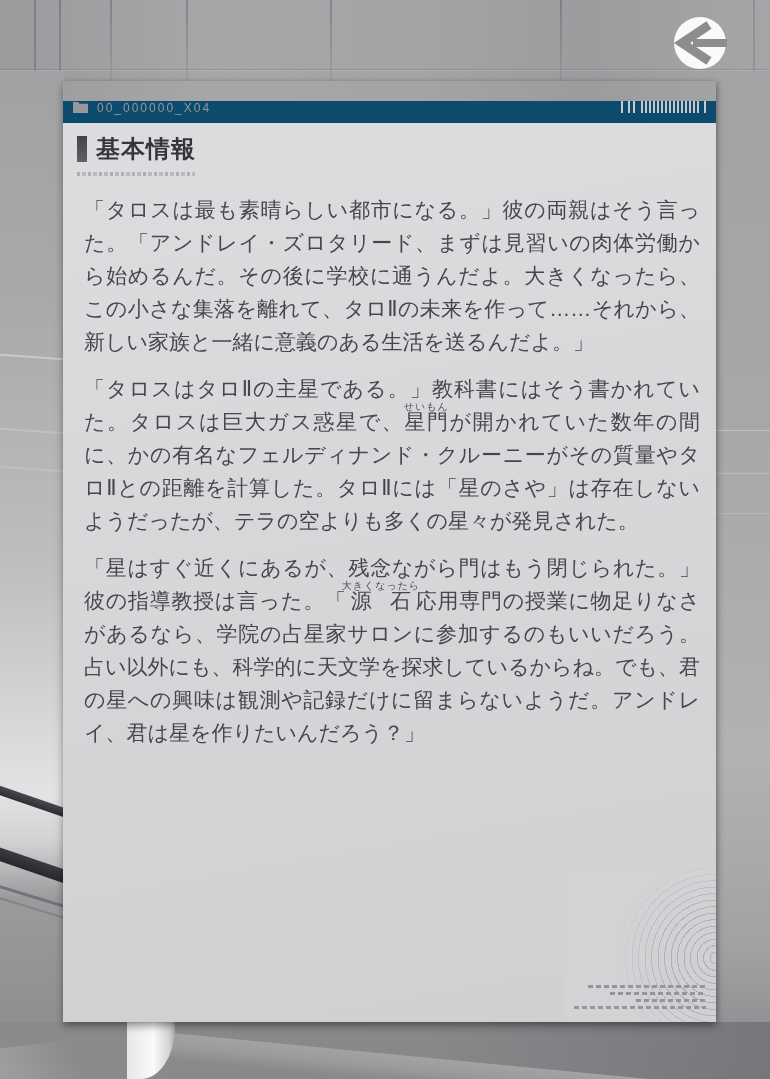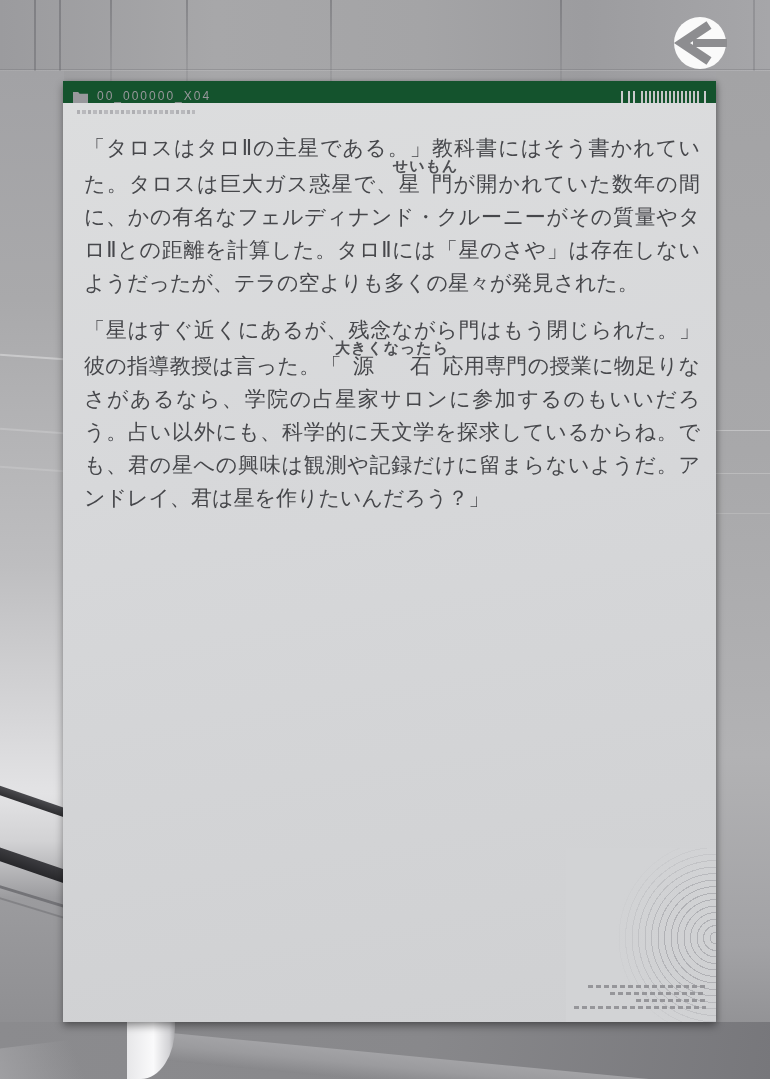--- a/index.html
+++ b/index.html
@@ -39,43 +39,43 @@
     border-bottom-right-radius:34px 52px; }
 
   
   .back-btn { position:absolute; left:673px; top:16px; width:54px; height:54px;
     border:0; background:transparent; cursor:pointer; z-index:9; }
 
   
   .card { position:absolute; left:63px; top:81px; width:653px; height:941px; z-index:5;
     box-shadow:0 4px 8px rgba(0,0,0,.38), 2px 0 4px rgba(0,0,0,.12);
     display:flex; flex-direction:column; }
-  .card-header { height:22px; flex:0 0 22px; background:#14532d;
-    display:flex; align-items:flex-end; padding:0 10px; }
+  .card-header { height:22px; flex:0 0 22px; background:#0c4a6e;
+    display:flex; align-items:flex-start; padding:0 10px;margin-top:20px; }
   .file-id { margin-left:9px; font-size:12px; letter-spacing:2px; color:#97979b; }
   .spacer { flex:1; }
   .barcode { display:flex; align-items:center; gap:5px; height:12px; }
   .bc-thin { width:2px; height:12px; background:#cbcbcd; }
   .bc-pair { width:8px; height:12px;
     background:repeating-linear-gradient(90deg,#cbcbcd 0 2px,transparent 2px 5px); }
   .bc-dense { width:58px; height:12px;
     background:repeating-linear-gradient(90deg,#c6c6c8 0 2px,transparent 2px 4px); }
   .card-body { position:relative; flex:1;
     background:linear-gradient(170deg,#dcdddе 0%,#d7d8da 38%,#cfd0d2 100%);
     background:linear-gradient(170deg,#dcddde 0%,#d7d8da 38%,#cfd0d2 100%); overflow:hidden; }
   .title-row { display:flex; align-items:center; gap:9px; padding:10px 0 0 14px; }
   .title-marker { width:10px; height:26px;
     background:linear-gradient(180deg,#434448,#606165); }
   .page-title { font-size:24px; font-weight:700; color:#35363a; letter-spacing:1px; }
   .micro-line { margin:7px 0 0 14px; width:118px; height:4px; opacity:.85;
     background:repeating-linear-gradient(90deg,#a7a7ab 0 3px,transparent 3px 5px,#b3b3b7 5px 9px,transparent 9px 11px); }
   .paras { padding:17px 16px 0 21px; position:relative; z-index:2; }
   .paras p { font-size:21px; line-height:33px; font-weight:500; color:#46474b;
     margin:0 0 14px; text-align:justify; }
-  .paras rt { font-size:15px; letter-spacing:1px; color:#4e4f53; font-weight:700; }
+  .paras rt { font-size:10px; letter-spacing:1px; color:#4e4f53; font-weight:400; }
   .arcs { position:absolute; right:0; top:745px; width:150px; height:180px; z-index:1;
     background:repeating-radial-gradient(circle at 100% 50%,transparent 0 5.5px,rgba(125,125,132,.38) 5.5px 6.5px); }
   .arcs::after { content:""; position:absolute; inset:0;
     background:radial-gradient(circle at 100% 50%,rgba(210,211,213,0) 0 52px,#d2d3d5 102px); }
   .fineprint { position:absolute; right:10px; bottom:13px; z-index:2;
     display:flex; flex-direction:column; align-items:flex-end; gap:4px; }
   .fp { height:3px;
     background:repeating-linear-gradient(90deg,#96969a 0 5px,transparent 5px 8px); }
   .fp.w1{width:118px} .fp.w2{width:96px} .fp.w3{width:70px} .fp.w4{width:132px}
 </style>
@@ -128,22 +128,27 @@
       <span class="file-id">00_000000_X04</span>
       <span class="spacer"></span>
       <span class="barcode">
         <i class="bc-thin"></i>
         <i class="bc-pair"></i>
         <i class="bc-dense"></i>
         <i class="bc-thin"></i>
       </span>
     </div>
     <div class="card-body">
+      <div class="title-row">
+        <span class="title-marker"></span>
+        <h1 class="page-title">基本情報</h1>
+      </div>
       <div class="micro-line"></div>
       <div class="paras">
+          <p>「タロスは最も素晴らしい都市になる。」彼の両親はそう言った。「アンドレイ・ズロタリード、まずは見習いの肉体労働から始めるんだ。その後に学校に通うんだよ。大きくなったら、この小さな集落を離れて、タロⅡの未来を作って……それから、新しい家族と一緒に意義のある生活を送るんだよ。」</p>
           <p>「タロスはタロⅡの主星である。」教科書にはそう書かれていた。タロスは巨大ガス惑星で、<ruby>星門<rt>せいもん</rt></ruby>が開かれていた数年の間に、かの有名なフェルディナンド・クルーニーがその質量やタロⅡとの距離を計算した。タロⅡには「星のさや」は存在しないようだったが、テラの空よりも多くの星々が発見された。</p>
           <p>「星はすぐ近くにあるが、残念ながら門はもう閉じられた。」彼の指導教授は言った。「<ruby>源石<rt>大きくなったら</rt></ruby>応用専門の授業に物足りなさがあるなら、学院の占星家サロンに参加するのもいいだろう。占い以外にも、科学的に天文学を探求しているからね。でも、君の星への興味は観測や記録だけに留まらないようだ。アンドレイ、君は星を作りたいんだろう？」</p>
         </div>
       <div class="arcs"></div>
       <div class="fineprint">
         <i class="fp w1"></i>
         <i class="fp w2"></i>
         <i class="fp w3"></i>
         <i class="fp w4"></i>
       </div>

